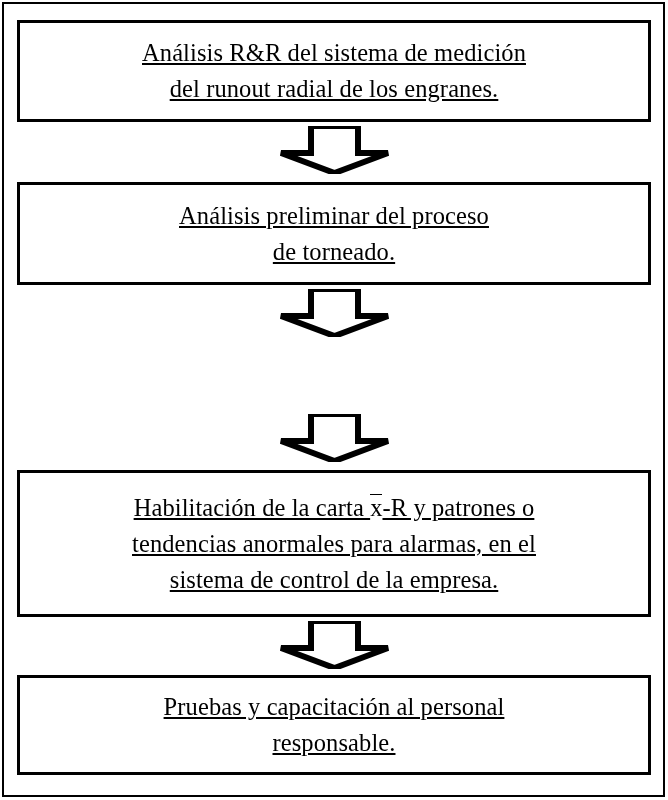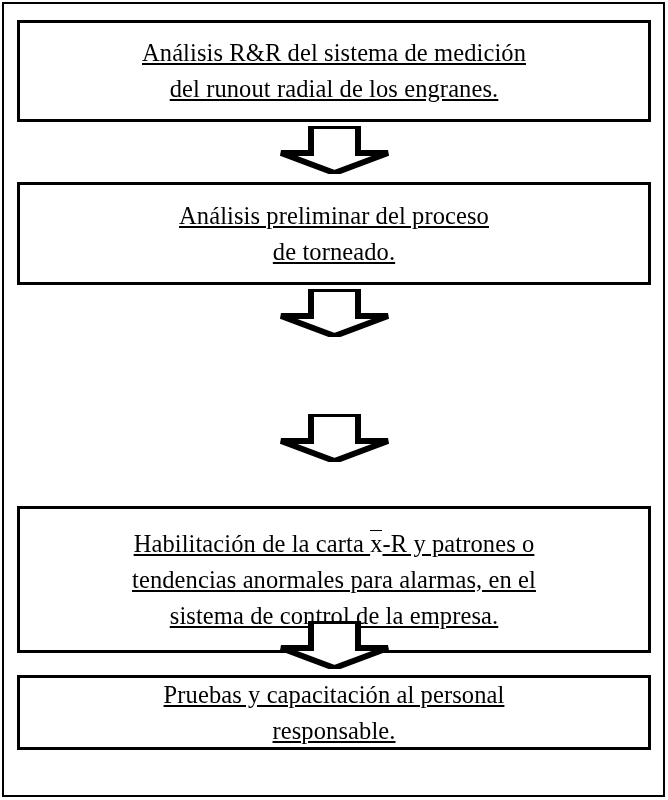--- a/index.html
+++ b/index.html
@@ -68,23 +68,23 @@
     height: 48px;
   }
 
   
   #step-1 { top: 20px;  height: 102px; }
   #arrow-1 { top: 126px; }
   #step-2 { top: 182px; height: 103px; }
   #arrow-2 { top: 289px; }
   #step-3 { top: 345px; height: 65px; }
   #arrow-3 { top: 414px; }
-  #step-4 { top: 470px; height: 147px; margin-top: 36px; }
+  #step-4 { top: 470px; height: 147px; }
   #arrow-4 { top: 621px; }
-  #step-5 { top: 675px; height: 75px; }
+  #step-5 { top: 675px; height: 100px; }
 
   .xbar {
     display: inline-block;
     border-top: 1.6px solid #000000;
     line-height: 1;
     padding-top: 1px;
     margin-top: -1px;
   }
 </style>
 </head>

